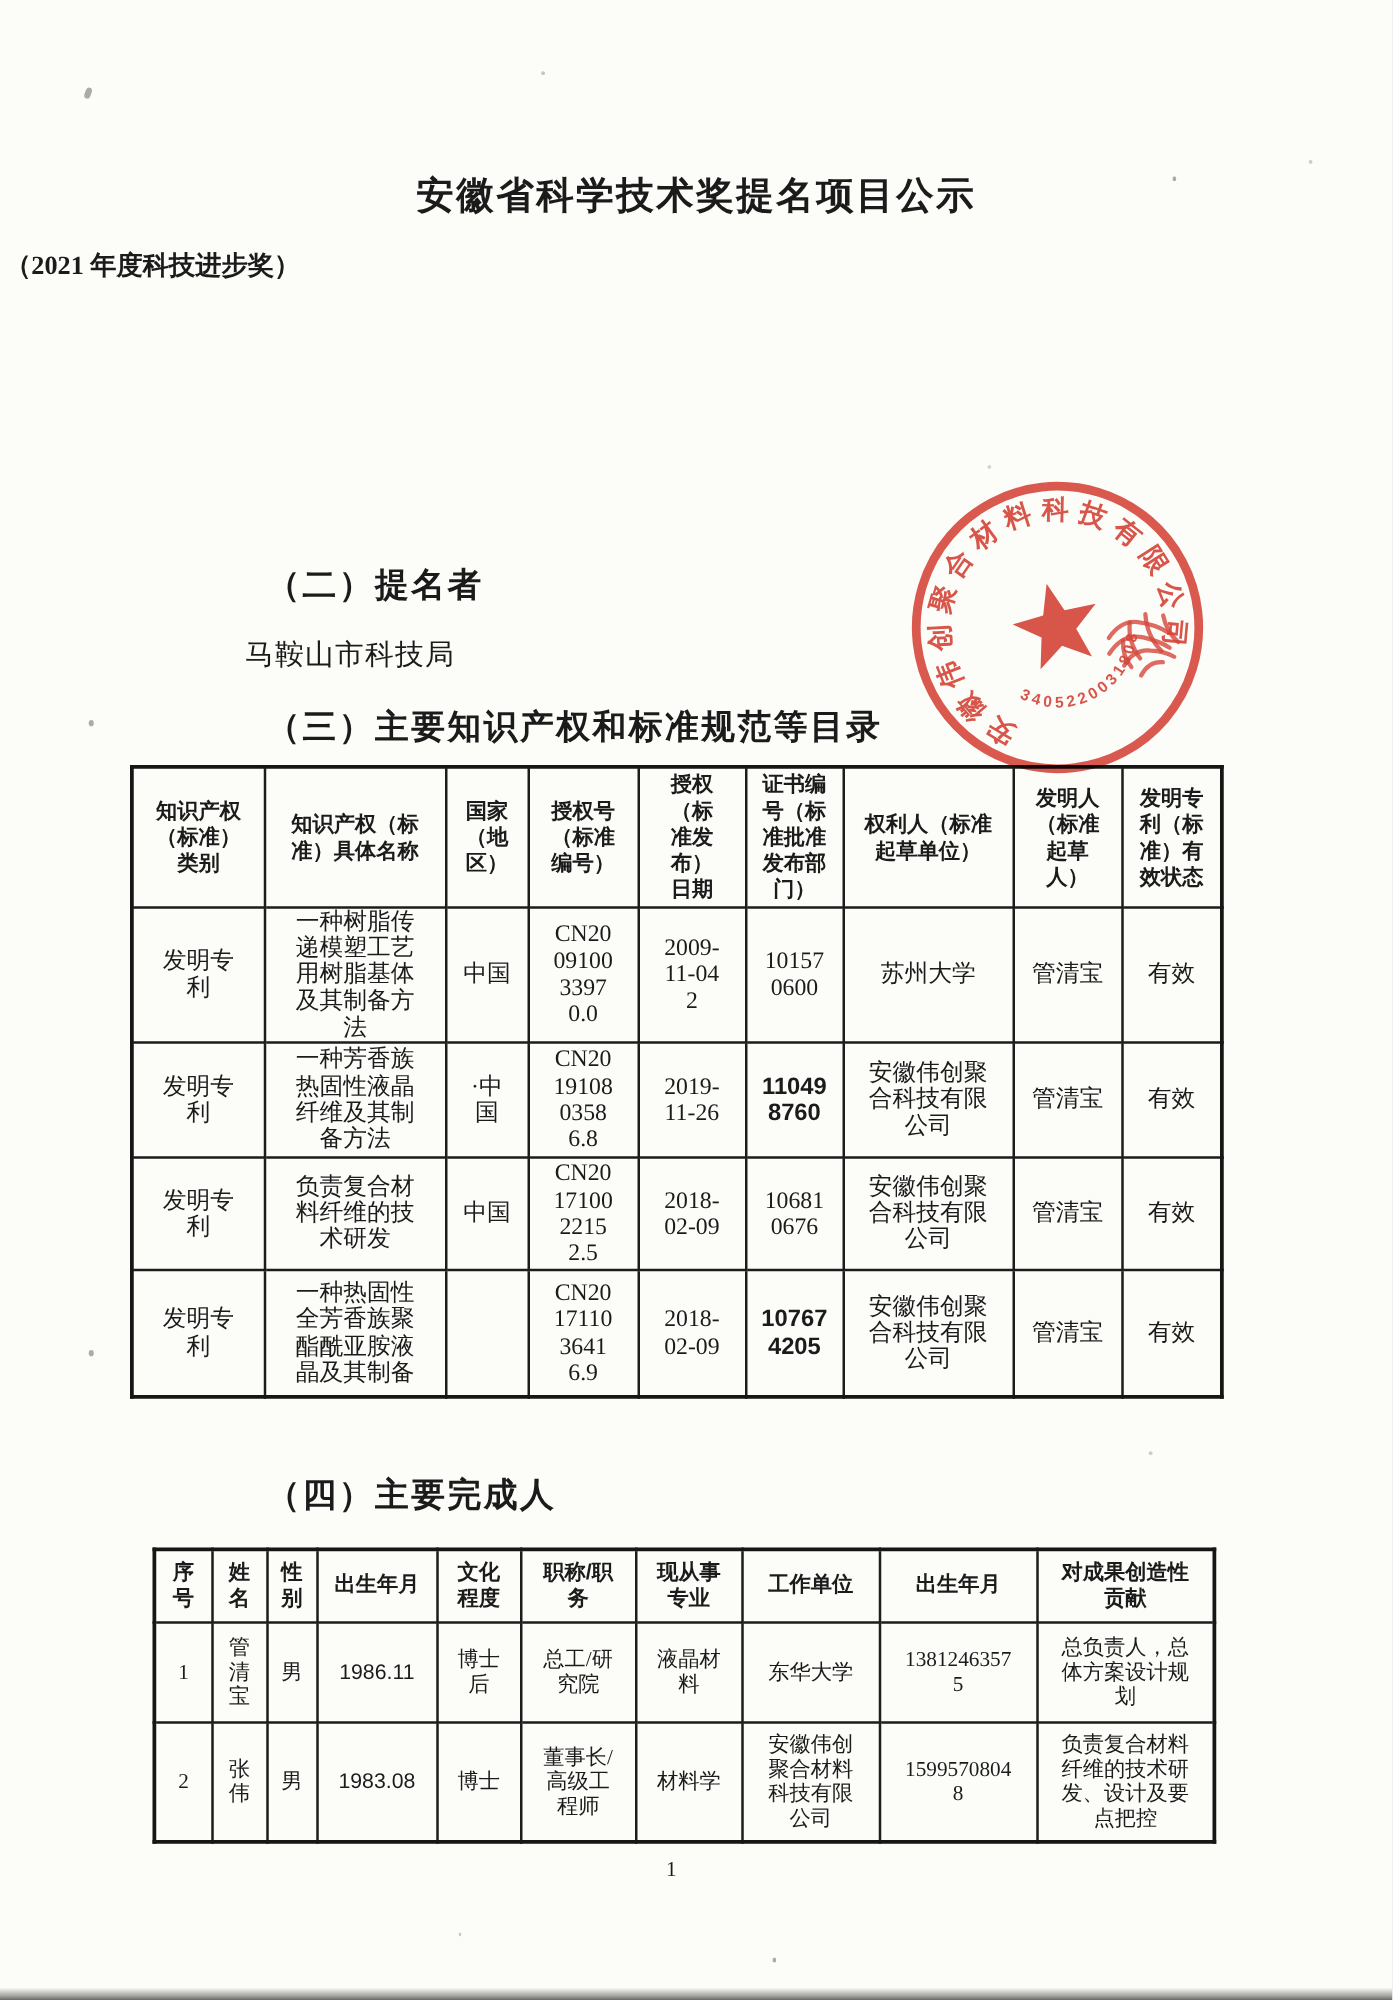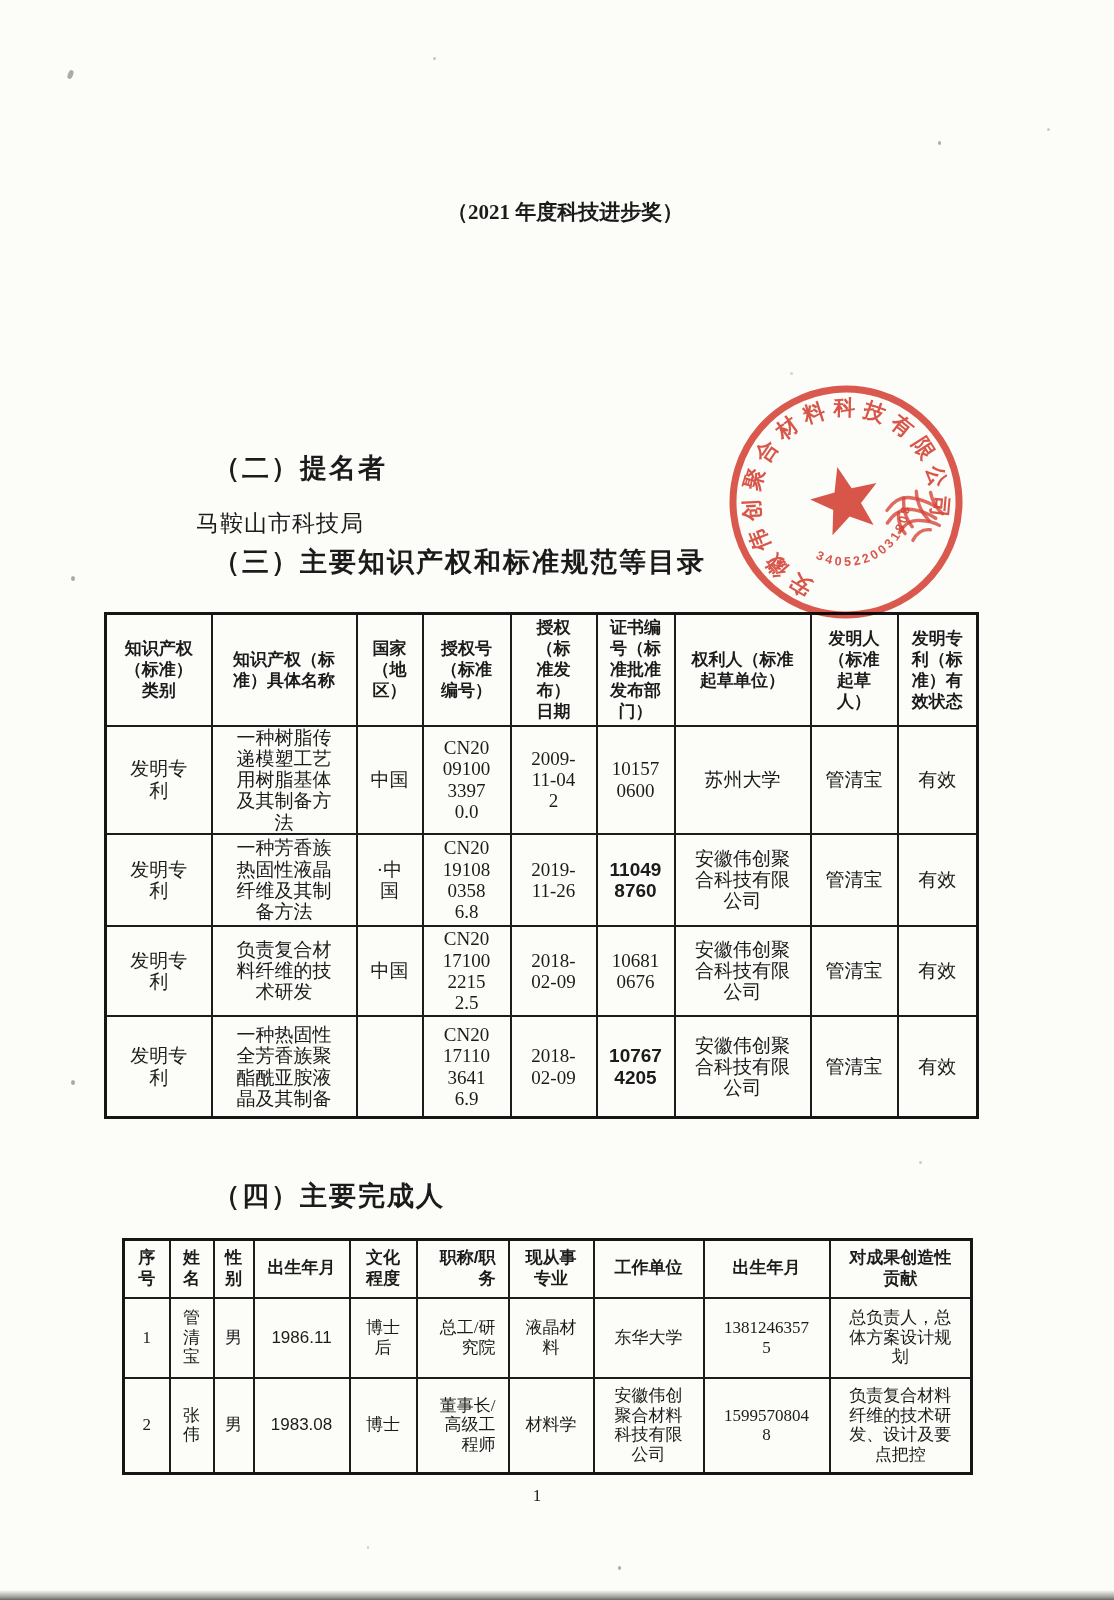--- a/index.html
+++ b/index.html
@@ -5,26 +5,26 @@
   html,body { margin:0; padding:0; background:#e8e8e6; }
   .page {
     position:relative; width:1114px; height:1600px; margin:0 auto;
     background:#fcfcf9; overflow:hidden;
     font-family:"Liberation Serif","DejaVu Serif",serif; color:#1b1b1b;
   }
   .abs { position:absolute; }
   .h-sans { font-family:"Liberation Sans","DejaVu Sans",sans-serif; font-weight:700; }
 
   .doc-title { left:0; right:0; top:136px; text-align:center; font-size:30px; letter-spacing:2px; }
-  .subtitle  { left:16px; right:0; top:198px; text-align:center; font-size:21px; font-weight:700; }
+  .subtitle  { left:4px; right:0; top:198px; text-align:left; font-size:21px; font-weight:700; }
 
   .sec-heading { font-size:27px; letter-spacing:2px; }
   .sec1 { left:213px; top:281px; }
   .sec2 { left:213px; top:450px; }
-  .sec3 { left:213px; top:544px; }
+  .sec3 { left:213px; top:563px; }
   .sec4 { left:213px; top:1178px; }
 
   .project-name { left:139px; top:366px; font-size:27px; letter-spacing:1px; }
   .nominator    { left:196px; top:508px; font-size:23px; letter-spacing:1px; }
   .page-num     { left:0; right:40px; top:1486px; text-align:center; font-size:17px; }
 
   table { border-collapse:collapse; table-layout:fixed; background:transparent; }
   td, th {
     border:2px solid #1c1c1c; text-align:center; vertical-align:middle;
     word-break:break-all; overflow:hidden;
@@ -55,21 +55,21 @@
   
   .t2 { left:122px; top:1238px; width:848px; }
   .t2 th { font-family:"Liberation Sans","DejaVu Sans",sans-serif; font-weight:700;
            font-size:17px; line-height:1.22; padding:2px 4px; }
   .t2 td { font-size:17px; line-height:1.16; }
   .t2 .s1  { padding:0 12px; }
   .t2 .s2  { padding:0 12px; }
   .t2 .s3  { padding:0 10px; }
   .t2 .s4  { padding:0 6px;  }
   .t2 .s5  { padding:0 10px; }
-  .t2 .s6  { padding:0 12px;text-align:right; }
+  .t2 .s6  { padding:0 12px; }
   .t2 .s7  { padding:0 10px; }
   .t2 .s8  { padding:0 16px; }
   .t2 .s9  { padding:0 18px; }
   .t2 .s10 { padding:0 18px; }
   .f-sans   { font-family:"Liberation Sans","DejaVu Sans",sans-serif; font-weight:500; }
   .phone    { font-family:Liberation Serif, serif; font-size:18px; font-weight:500; }
 
   
   .seal { left:716px; top:374px; width:260px; height:256px; mix-blend-mode:multiply; opacity:.93; }
   .seal text { font-family:"Liberation Sans","DejaVu Sans",sans-serif; font-weight:700; }
@@ -79,20 +79,21 @@
   
   .speck { position:absolute; background:rgba(40,40,40,.38); border-radius:50%; }
   .bottom-shade { position:absolute; left:0; right:0; bottom:0; height:10px;
     background:linear-gradient(to bottom, rgba(0,0,0,0), rgba(45,45,45,.45) 70%, rgba(25,25,25,.65)); }
 </style>
 </head>
 <body>
 
 <div class="page">
 
+  <div class="abs doc-title h-sans">安徽省科学技术奖提名项目公示</div>
   <div class="abs subtitle">（2021 年度科技进步奖）</div>
 
 
   <div class="abs sec-heading sec2 h-sans">（二）提名者</div>
   <div class="abs nominator">马鞍山市科技局</div>
 
   <div class="abs sec-heading sec3 h-sans">（三）主要知识产权和标准规范等目录</div>
 
   <table class="abs t1">
     <colgroup>

